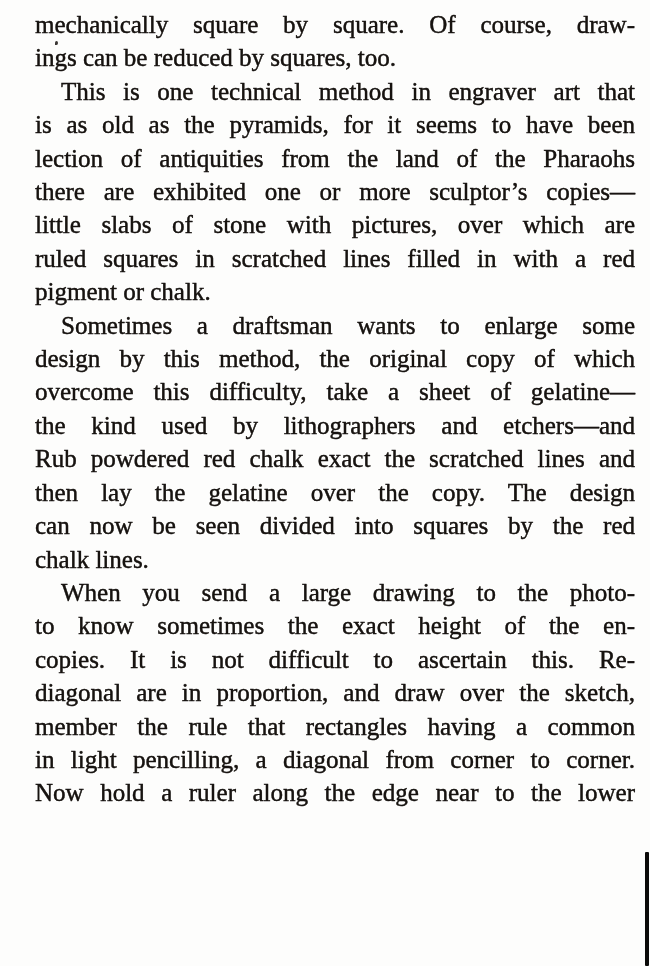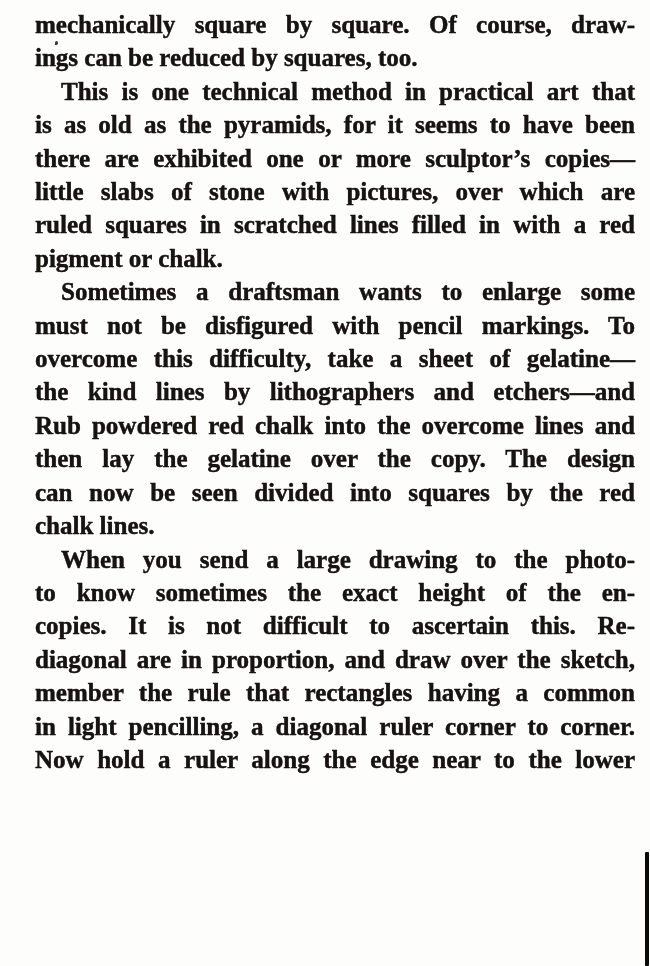--- a/index.html
+++ b/index.html
@@ -17,21 +17,20 @@
     overflow: hidden;
     background: var(--paper);
   }
   .page {
     position: relative;
     width: 650px;
     height: 966px;
     background: var(--paper);
     color: var(--ink);
     font-family: "Liberation Serif", "DejaVu Serif", serif;
-    font-weight: bold;
   }
   .text-block {
     position: absolute;
     left: 35px;
     top: 8px;
     width: 600px;
     font-size: 25px;
     line-height: 33.4px;
     -webkit-text-stroke: 0.35px var(--ink);
     text-shadow: 0.2px 0.2px 0 rgba(23, 19, 16, 0.45);
@@ -68,38 +67,39 @@
     opacity: 0.85;
   }
 </style>
 </head>
 <body>
 
 <div class="page">
   <div class="text-block">
     <div class="line">mechanically square by square.  Of course, draw-</div>
     <div class="line end">ings can be reduced by squares, too.</div>
-    <div class="line indent">This is one technical method in practical art that</div>
+    <div class="line indent">This is one technical method in engraver art that</div>
     <div class="line">is as old as the pyramids, for it seems to have been</div>
+    <div class="line">lection of antiquities from the land of the Pharaohs</div>
     <div class="line">there are exhibited one or more sculptor’s copies—</div>
     <div class="line">little slabs of stone with pictures, over which are</div>
     <div class="line">ruled squares in scratched lines filled in with a red</div>
     <div class="line end">pigment or chalk.</div>
     <div class="line indent">Sometimes a draftsman wants to enlarge some</div>
-    <div class="line">must not be disfigured with pencil markings.  To</div>
+    <div class="line">design by this method, the original copy of which</div>
     <div class="line">overcome this difficulty, take a sheet of gelatine—</div>
-    <div class="line">the kind lines by lithographers and etchers—and</div>
-    <div class="line">Rub powdered red chalk into the overcome lines and</div>
+    <div class="line">the kind used by lithographers and etchers—and</div>
+    <div class="line">Rub powdered red chalk exact the scratched lines and</div>
     <div class="line">then lay the gelatine over the copy.  The design</div>
     <div class="line">can now be seen divided into squares by the red</div>
     <div class="line end">chalk lines.</div>
     <div class="line indent">When you send a large drawing to the photo-</div>
     <div class="line">to know sometimes the exact height of the en-</div>
     <div class="line">copies.  It is not difficult to ascertain this.  Re-</div>
     <div class="line">diagonal are in proportion, and draw over the sketch,</div>
     <div class="line">member the rule that rectangles having a common</div>
-    <div class="line">in light pencilling, a diagonal ruler corner to corner.</div>
+    <div class="line">in light pencilling, a diagonal from corner to corner.</div>
     <div class="line">Now hold a ruler along the edge near to the lower</div>
   </div>
 
   <div class="ink-speck"></div>
   <div class="edge-line"></div>
 </div>
 
 </body></html>

